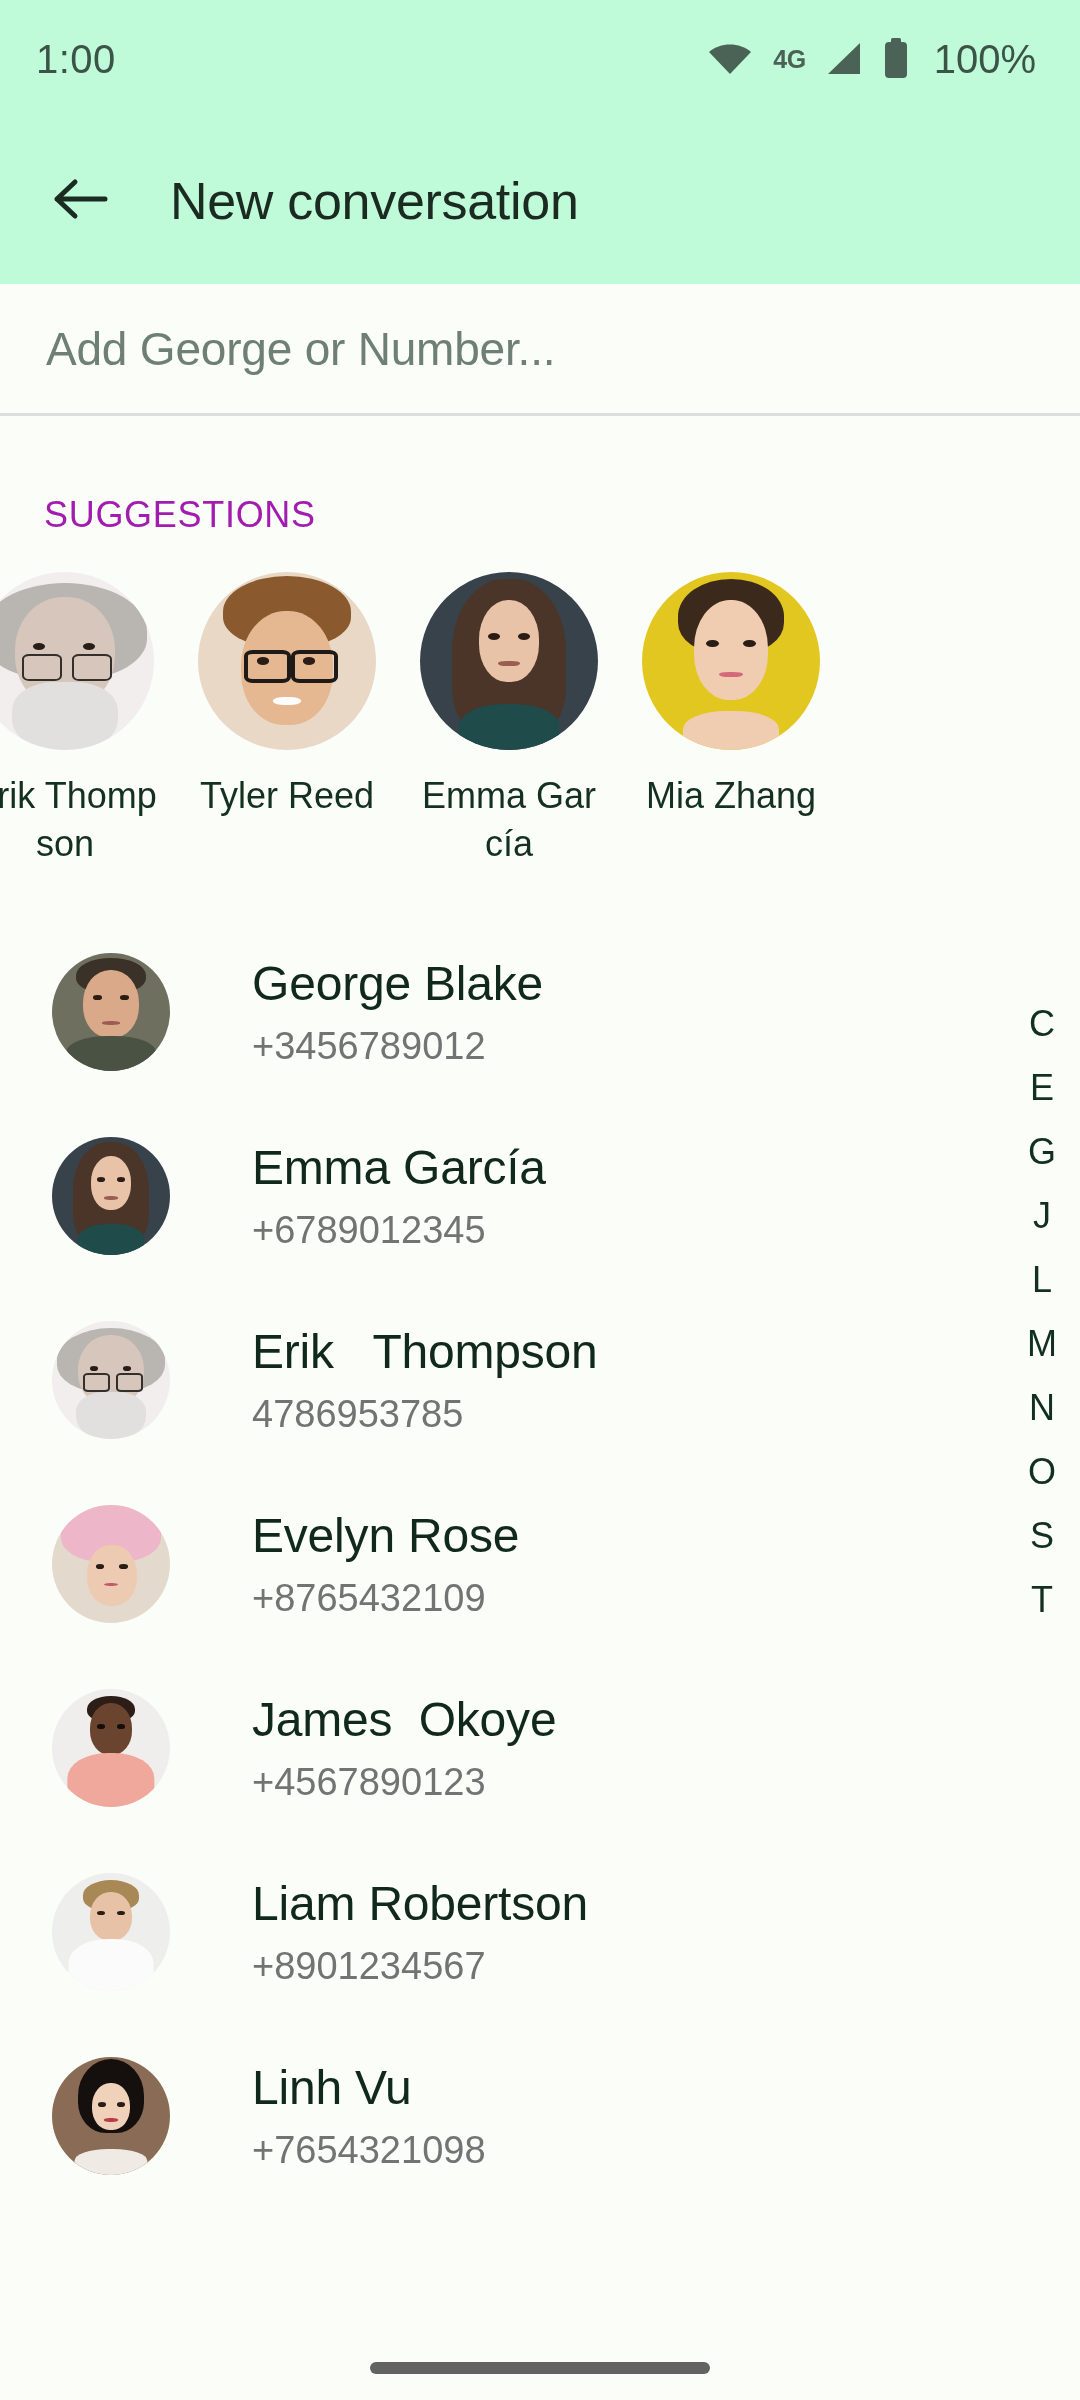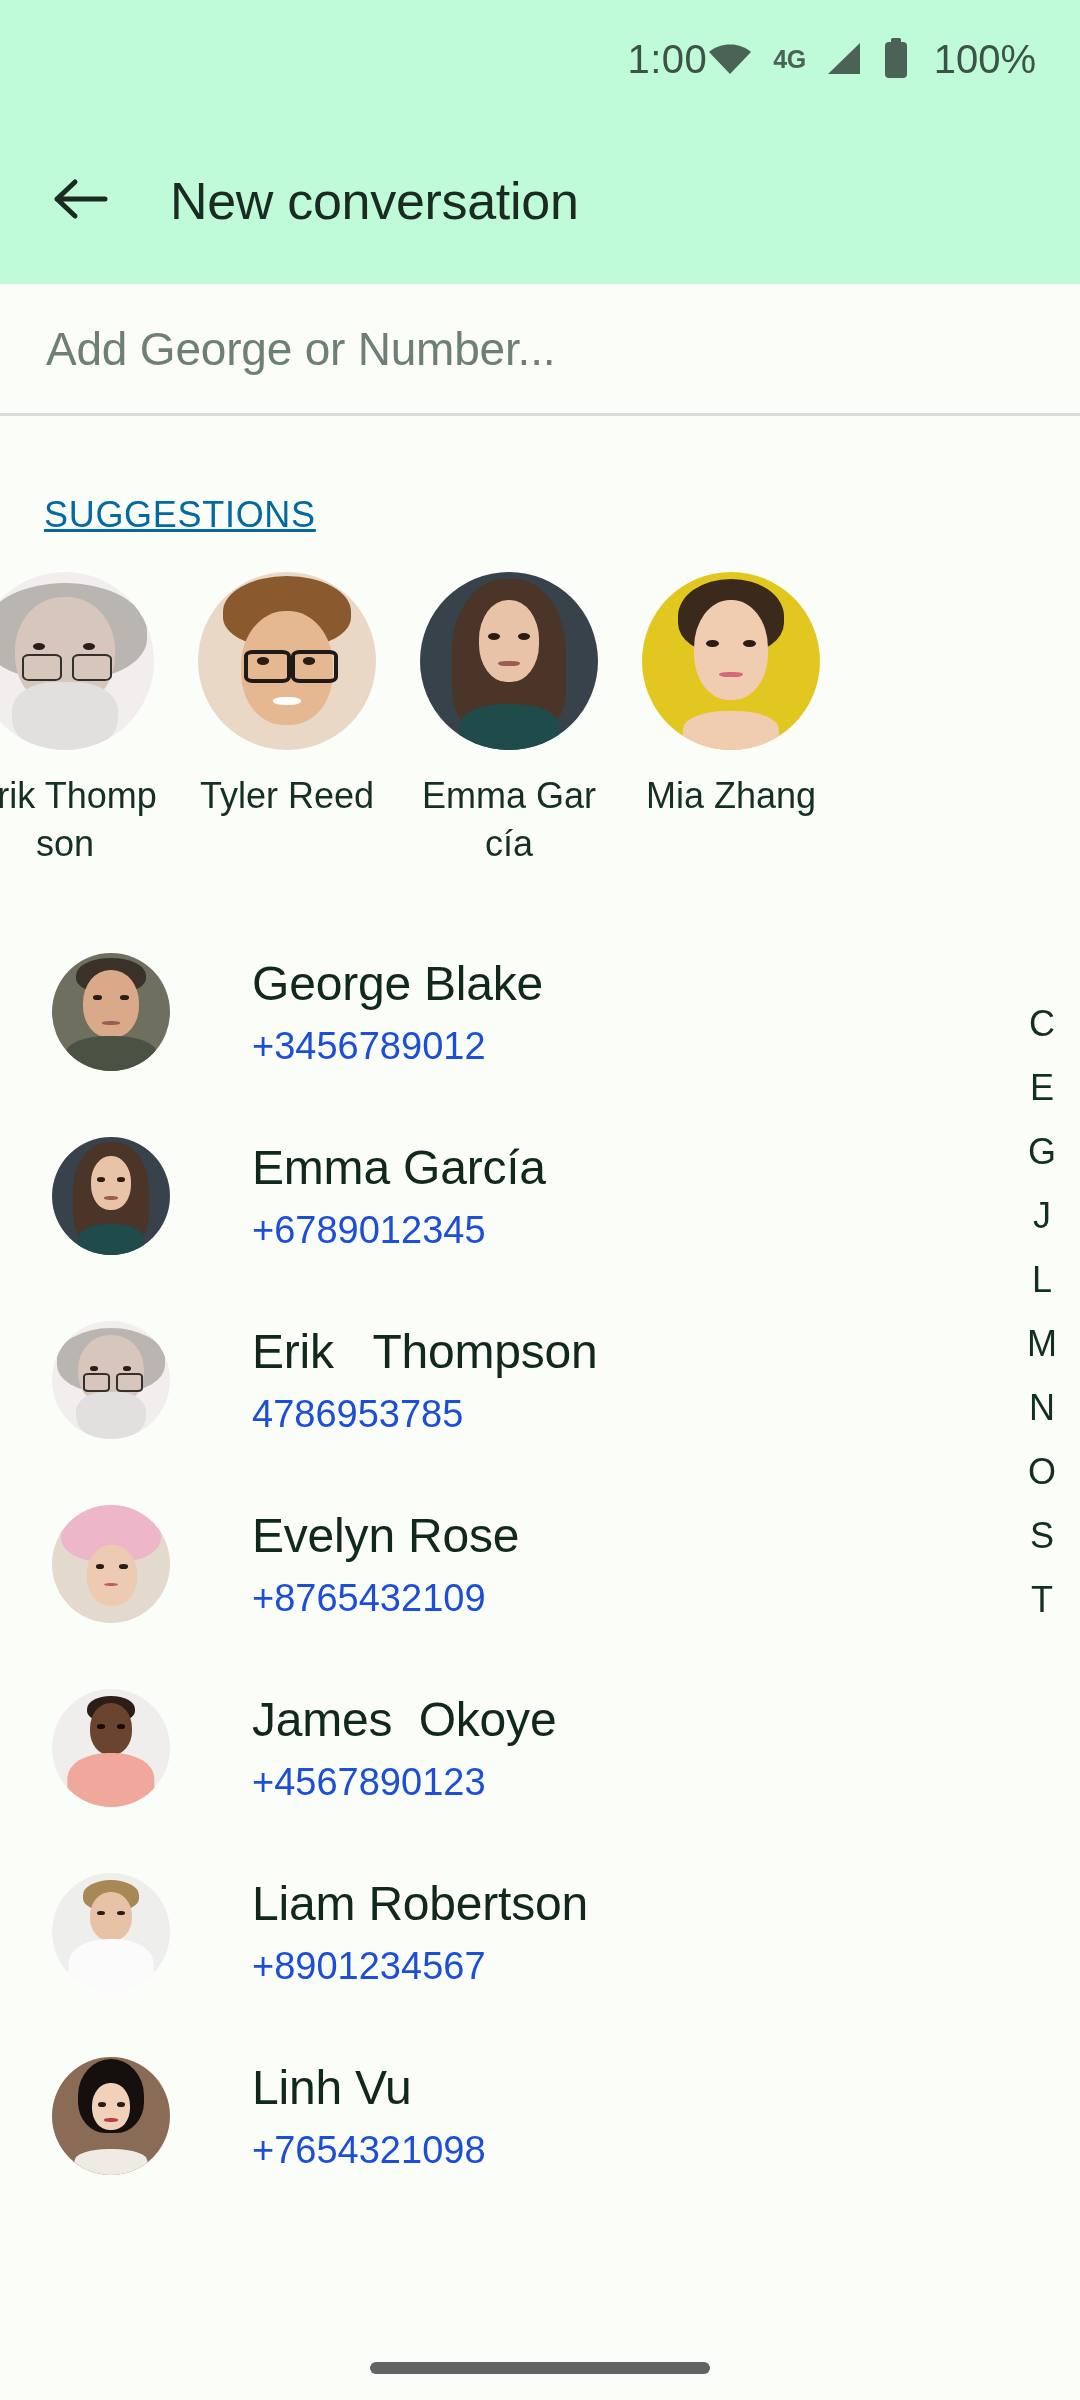--- a/index.html
+++ b/index.html
@@ -21,21 +21,21 @@
     background: #FBFDF9;
     overflow: hidden;
   }
 
   
   .statusbar {
     height: 118px;
     background: #BFFBD8;
     display: flex;
     align-items: center;
-    justify-content: flex-end;
+    justify-content: space-between;
     padding: 0 44px 0 36px;
     box-sizing: border-box;
   }
   .status-time {
     font-size: 40px;
     color: #3C5448;
     letter-spacing: 0.5px;
   }
   .status-right {
     display: flex;
@@ -93,25 +93,24 @@
     border-bottom: 3px solid #DDDDDD;
   }
   .search-placeholder {
     font-size: 46px;
     color: #6E7F75;
     letter-spacing: -0.2px;
   }
 
   
   .suggestions-label {
-    color: #0369a1;
+    color: #a21caf;
     font-size: 36px;
     letter-spacing: 0.7px;
     margin: 78px 0 0 44px;
-    text-decoration: underline;
   }
   .suggestions-row {
     display: flex;
     margin-top: 36px;
     padding-left: 0;
   }
   .sugg-item {
     width: 222px;
     display: flex;
     flex-direction: column;
@@ -163,21 +162,21 @@
     justify-content: center;
   }
   .contact-name {
     font-size: 48px;
     color: #11281C;
     letter-spacing: -0.2px;
     white-space: pre;
   }
   .contact-number {
     font-size: 38px;
-    color: #1d4ed8;
+    color: #737373;
     margin-top: 14px;
     letter-spacing: 0px;
   }
 
   
   .alpha-index {
     position: absolute;
     right: 0px;
     top: 1000px;
     width: 76px;

